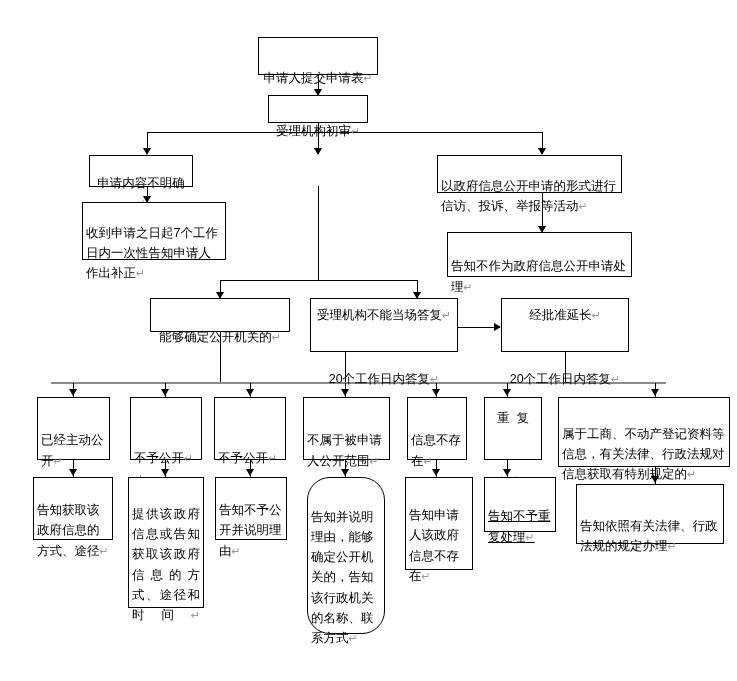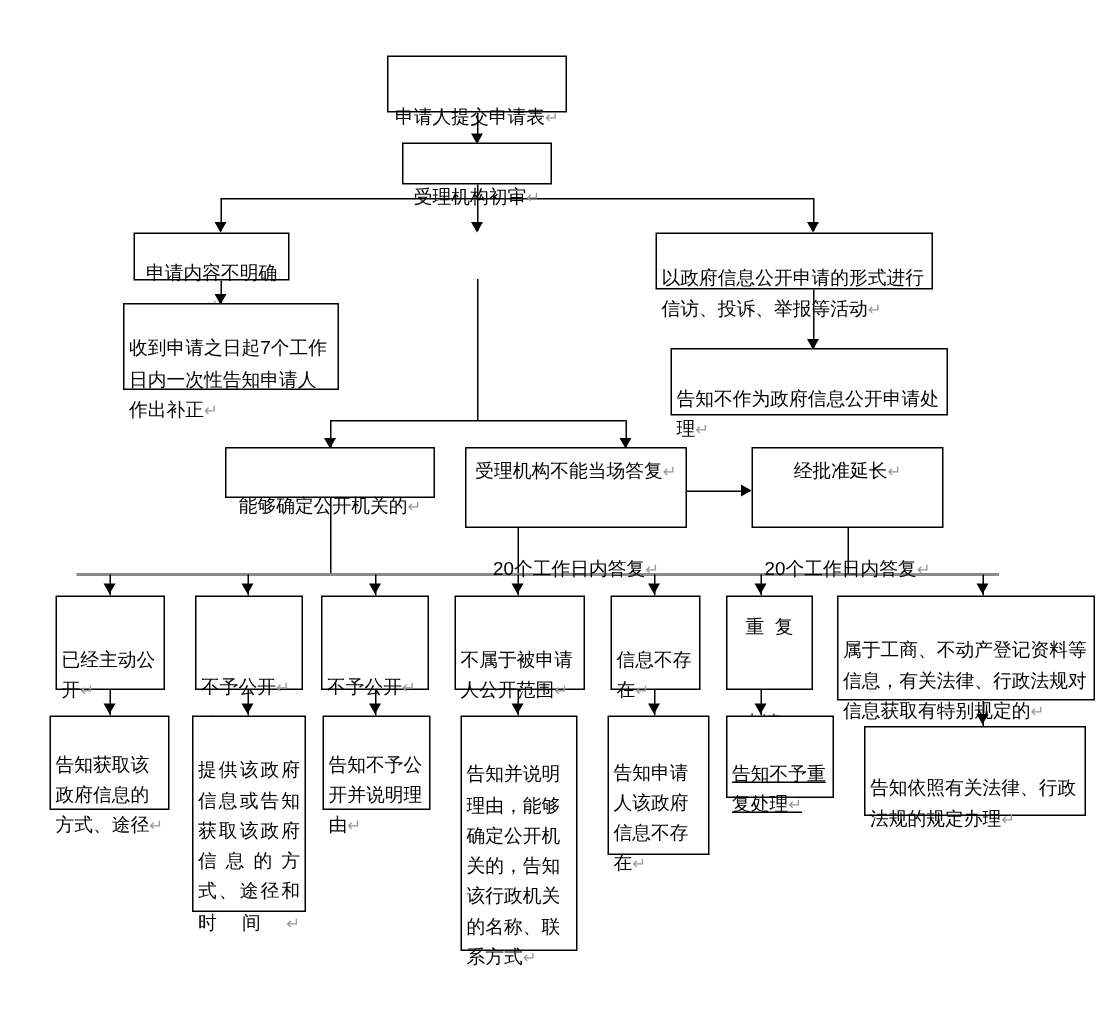--- a/index.html
+++ b/index.html
@@ -196,21 +196,21 @@
   </div>
 
   <div class="node just" style="left:128px;top:477px;width:76px;height:131px;text-align:left;">
     <span class="txt"><span>提供该政府信息或告知获取该政府信息的方式、途径和时间</span><span class="cr">↵</span></span>
   </div>
 
   <div class="node" style="left:215px;top:477px;width:72px;height:63px;text-align:left;">
     <span class="txt" style="text-align:left;"><span>告知不予公开并说明理由</span><span class="cr">↵</span></span>
   </div>
 
-  <div class="node" style="left:307px;top:477px;width:78px;height:157px;text-align:left;">
+  <div class="node" style="left:307px;top:477px;width:78px;height:157px;text-align:left;border-radius:23px;">
     <span class="txt" style="text-align:left;"><span>告知并说明理由，能够确定公开机关的，告知该行政机关的名称、联系方式</span><span class="cr">↵</span></span>
   </div>
 
   <div class="node" style="left:405px;top:477px;width:68px;height:93px;text-align:left;">
     <span class="txt" style="text-align:left;"><span>告知申请人该政府信息不存在</span><span class="cr">↵</span></span>
   </div>
 
   <div class="node" style="left:484px;top:477px;width:72px;height:55px;text-align:left;text-decoration:underline;">
     <span class="txt" style="text-align:left;"><span>告知不予重复处理</span><span class="cr">↵</span></span>
   </div>

